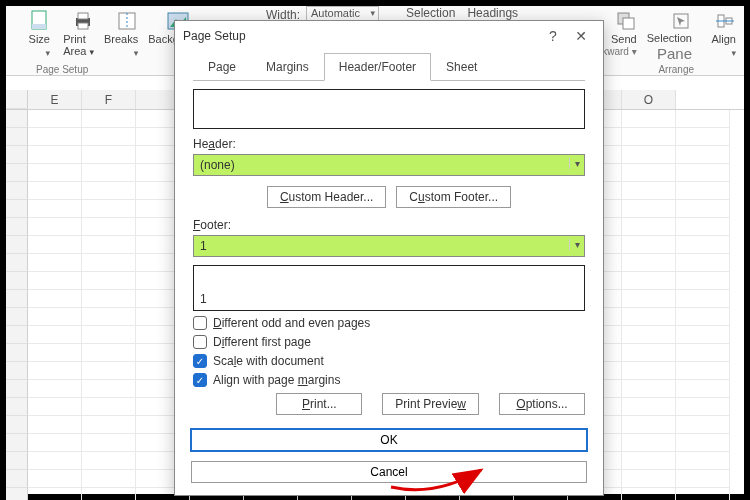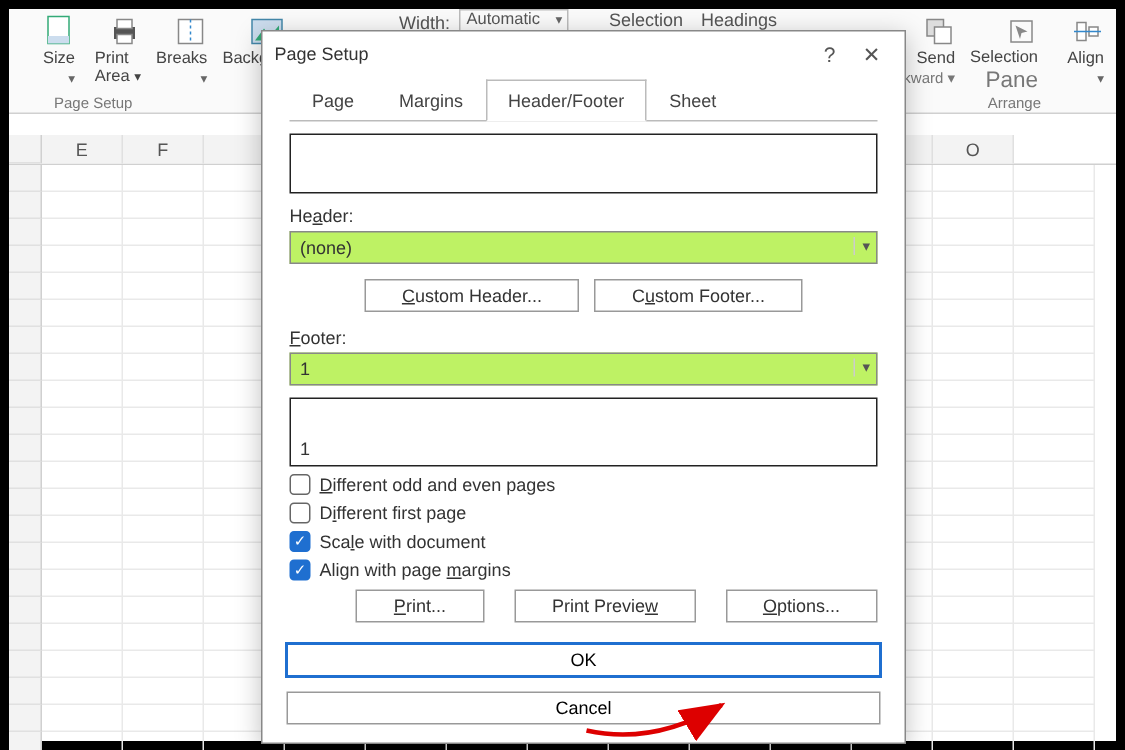--- a/index.html
+++ b/index.html
@@ -36,21 +36,21 @@
   .tab { padding: 6px 14px 6px; color: #444; border: 1px solid transparent; }
   .tab.active { border: 1px solid #bbb; border-bottom-color: #fff; position: relative; z-index: 2; }
   .tabline { height: 1px; background: #bbb; margin: -1px 18px 0; }
 
   .body { padding: 8px 18px 10px; font-size: 12px; color: #333; flex:1; overflow:hidden; }
   .preview { border: 1px solid #222; height: 40px; margin-bottom: 8px; background: #fff; }
   .lbl { display: block; margin: 4px 0 3px; }
   .dd { display: flex; align-items: center; border: 1px solid #888; height: 22px; padding: 0 6px; font-size: 12px; background: #bef264; position: relative; }
   .dd::after { content: "\25be"; position: absolute; right: 4px; top: 3px; font-size: 10px; color: #555; border-left: 1px solid #ccc; padding-left: 5px; }
   .btnrow { display: flex; justify-content: center; gap: 10px; margin: 10px 0; }
-  .btn { border: 1px solid #999; background: #fff; padding: 3px 24px; font-size: 12px; min-width: 86px; text-align: center; }
+  .btn { border: 1px solid #999; background: #fff; padding: 3px 12px; font-size: 12px; min-width: 86px; text-align: center; }
   .preview2 { border: 1px solid #222; height: 46px; margin-top: 8px; display: flex; align-items: flex-end; padding: 4px 6px; font-size: 12px; }
   .chk { display: flex; align-items: center; gap: 6px; margin: 5px 0; font-size: 12px; }
   .chk .box { width: 14px; height: 14px; border: 1px solid #666; border-radius: 3px; display: flex; align-items: center; justify-content: center; font-size: 10px; color: #fff; }
   .chk .box.on { background: #1f6fd0; border-color: #1f6fd0; }
   .btnrow-right { display: flex; justify-content: flex-end; gap: 20px; margin-top: 6px; }
   .dlgfoot { display: flex; justify-content: flex-end; gap: 10px; padding: 8px 16px 12px; flex-direction: column; }
   .ok { border: 1.5px solid #1f6fd0; outline: 2px solid #1f6fd0; outline-offset: -1px; }
 
   
   .arrow { position: absolute; left: 380px; top: 446px; pointer-events: none; }

